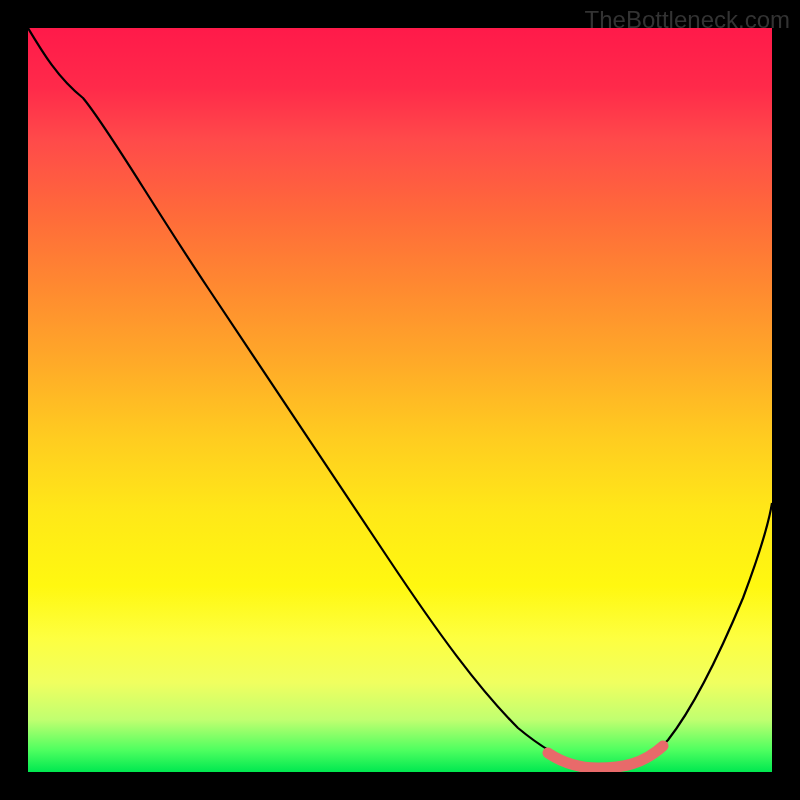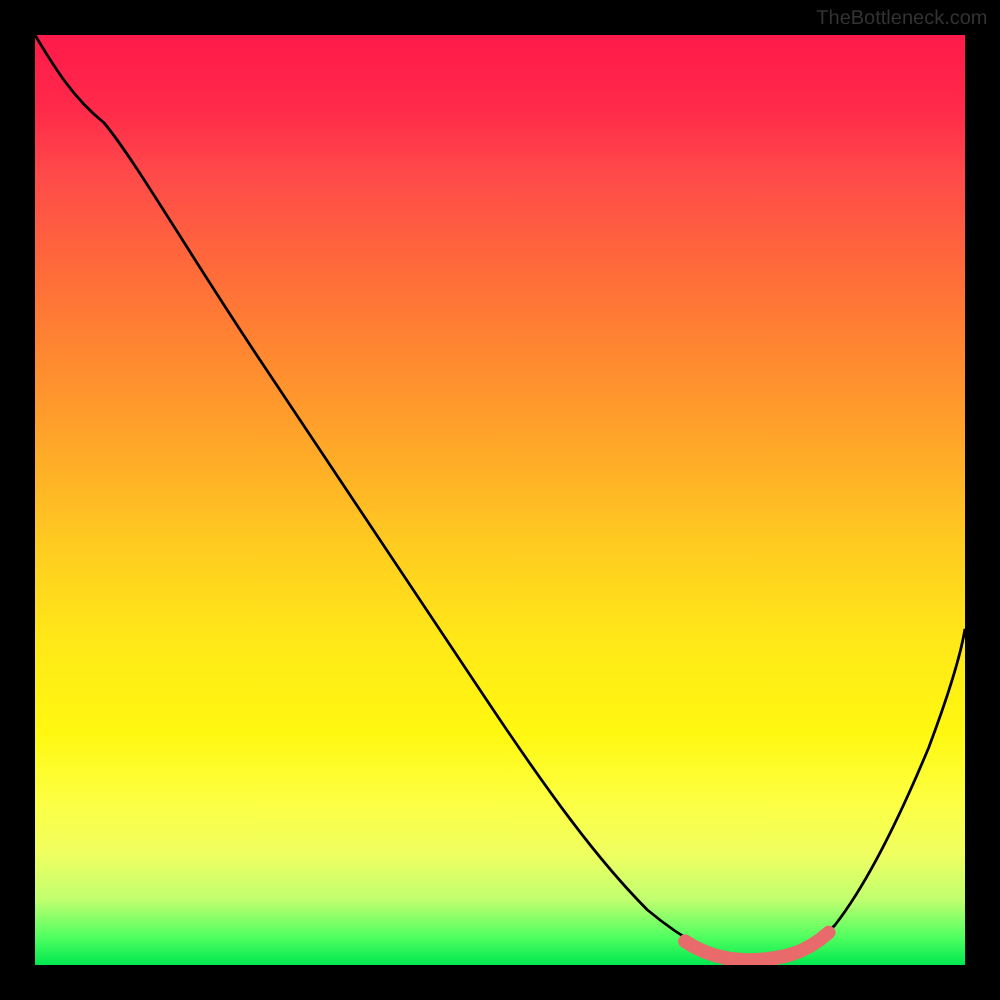--- a/index.html
+++ b/index.html
@@ -9,21 +9,21 @@
     background: #000;
     position: relative;
     overflow: hidden;
     font-family: Arial, sans-serif;
   }
   .watermark {
     position: absolute;
     top: 6px;
     right: 10px;
     color: #333;
-    font-size: 16px;
+    font-size: 24px;
     font-weight: 500;
     z-index: 10;
   }
   .chart-area {
     position: absolute;
     left: 28px;
     top: 28px;
     width: 744px;
     height: 744px;
     background: linear-gradient(to bottom,

